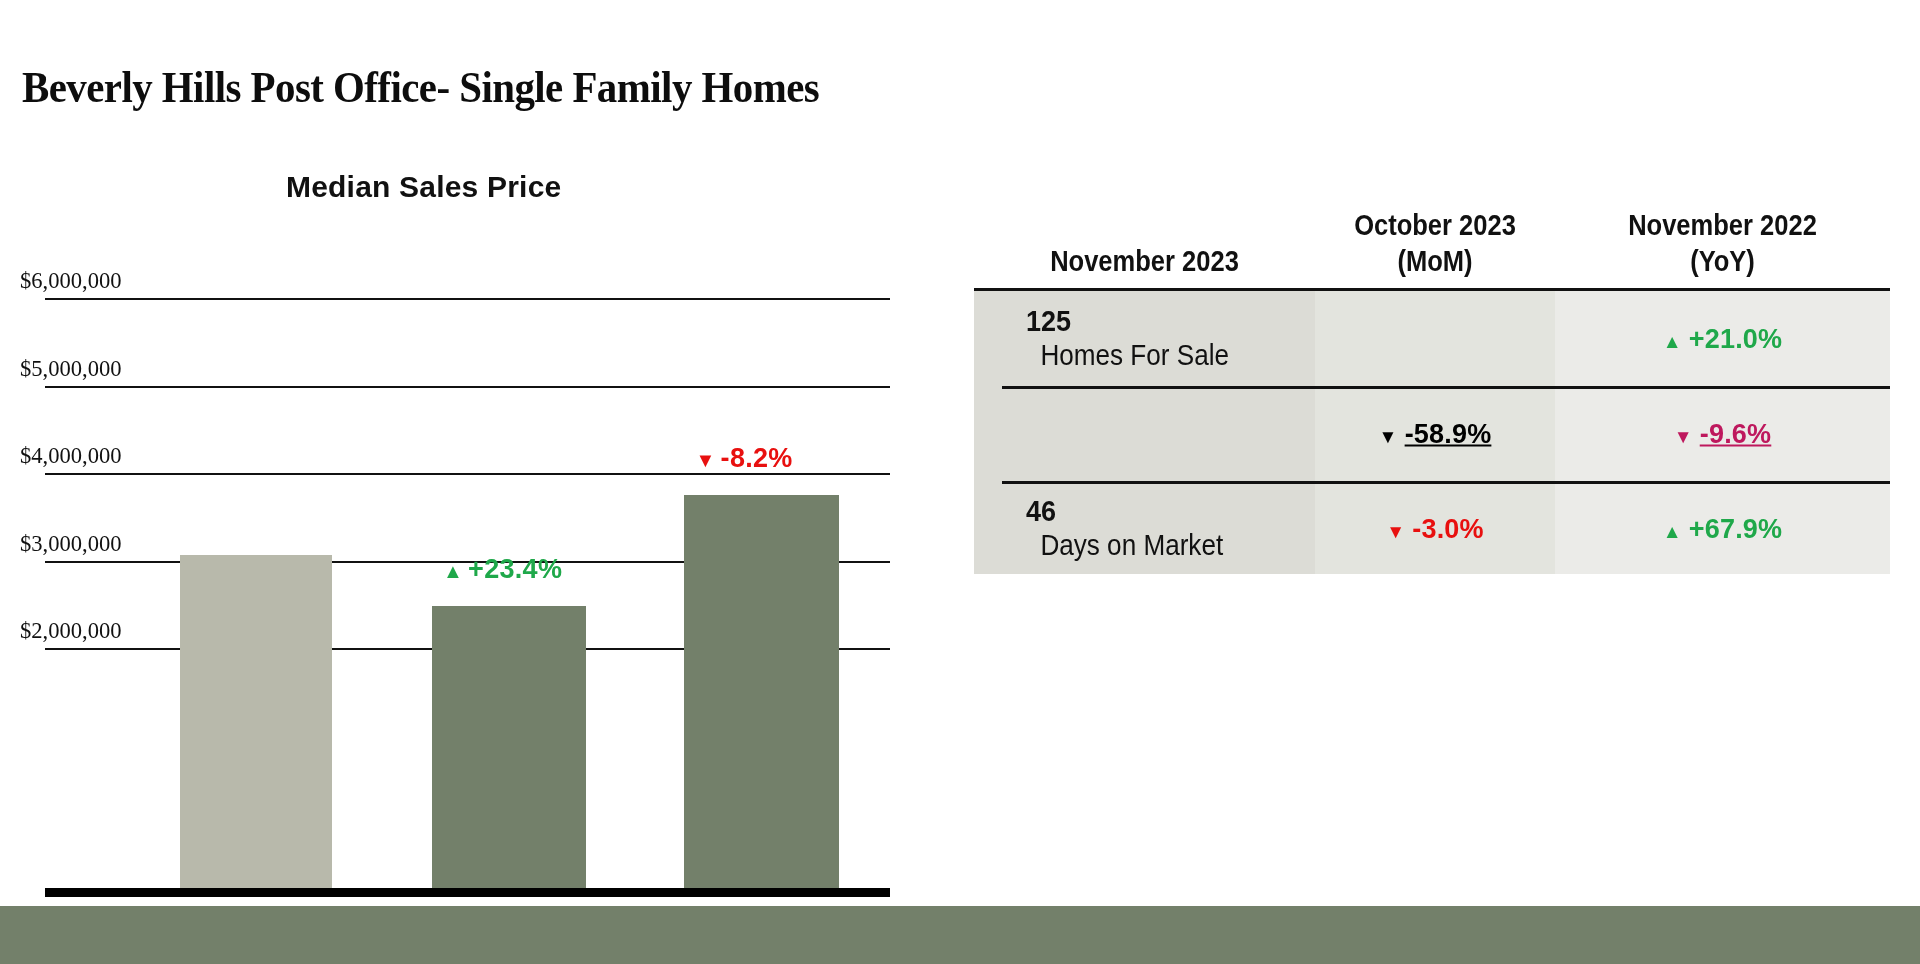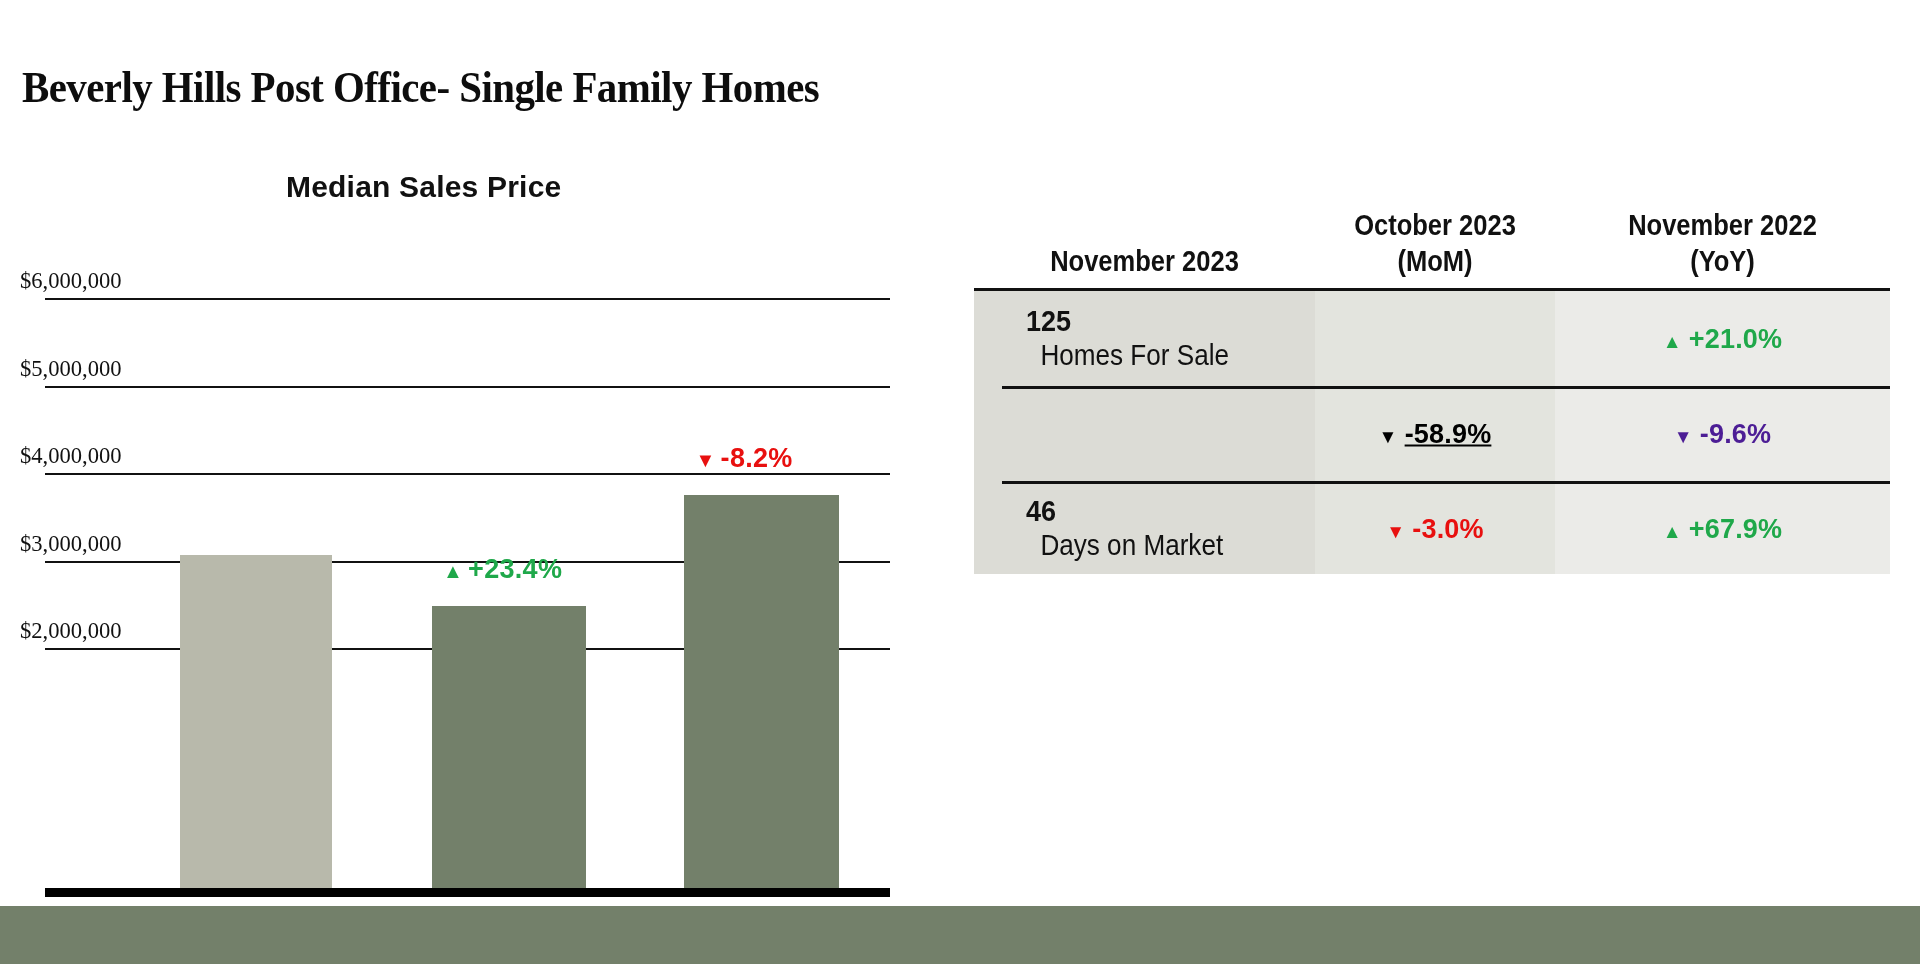--- a/index.html
+++ b/index.html
@@ -335,21 +335,21 @@
           <div class="trow" style="top: 0px;">
             <div class="cell-metric">
               <span class="metric-value">125</span>
               <span class="metric-label">Homes For Sale</span>
             </div>
             <div class="cell-delta cell-delta-3 up" style="color: rgb(31, 168, 74);"><span class="tri">▲</span><span>+21.0%</span></div>
           </div>
           <div class="trow" style="top: 95px;">
             <div class="row-divider"></div>
             <div class="cell-delta cell-delta-2 down" style="color: #000000; text-decoration: underline;"><span class="tri">▼</span><span>-58.9%</span></div>
-            <div class="cell-delta cell-delta-3 down" style="color: #4c1d95;"><span class="tri">▼</span><span>-9.6%</span></div>
+            <div class="cell-delta cell-delta-3 down" style="color: #be185d; text-decoration: underline;"><span class="tri">▼</span><span>-9.6%</span></div>
           </div>
           <div class="trow" style="top: 190px;">
             <div class="row-divider"></div>
             <div class="cell-metric">
               <span class="metric-value">46</span>
               <span class="metric-label">Days on Market</span>
             </div>
             <div class="cell-delta cell-delta-2 down" style="color: rgb(232, 16, 15);"><span class="tri">▼</span><span>-3.0%</span></div>
             <div class="cell-delta cell-delta-3 up" style="color: rgb(31, 168, 74);"><span class="tri">▲</span><span>+67.9%</span></div>
           </div>

